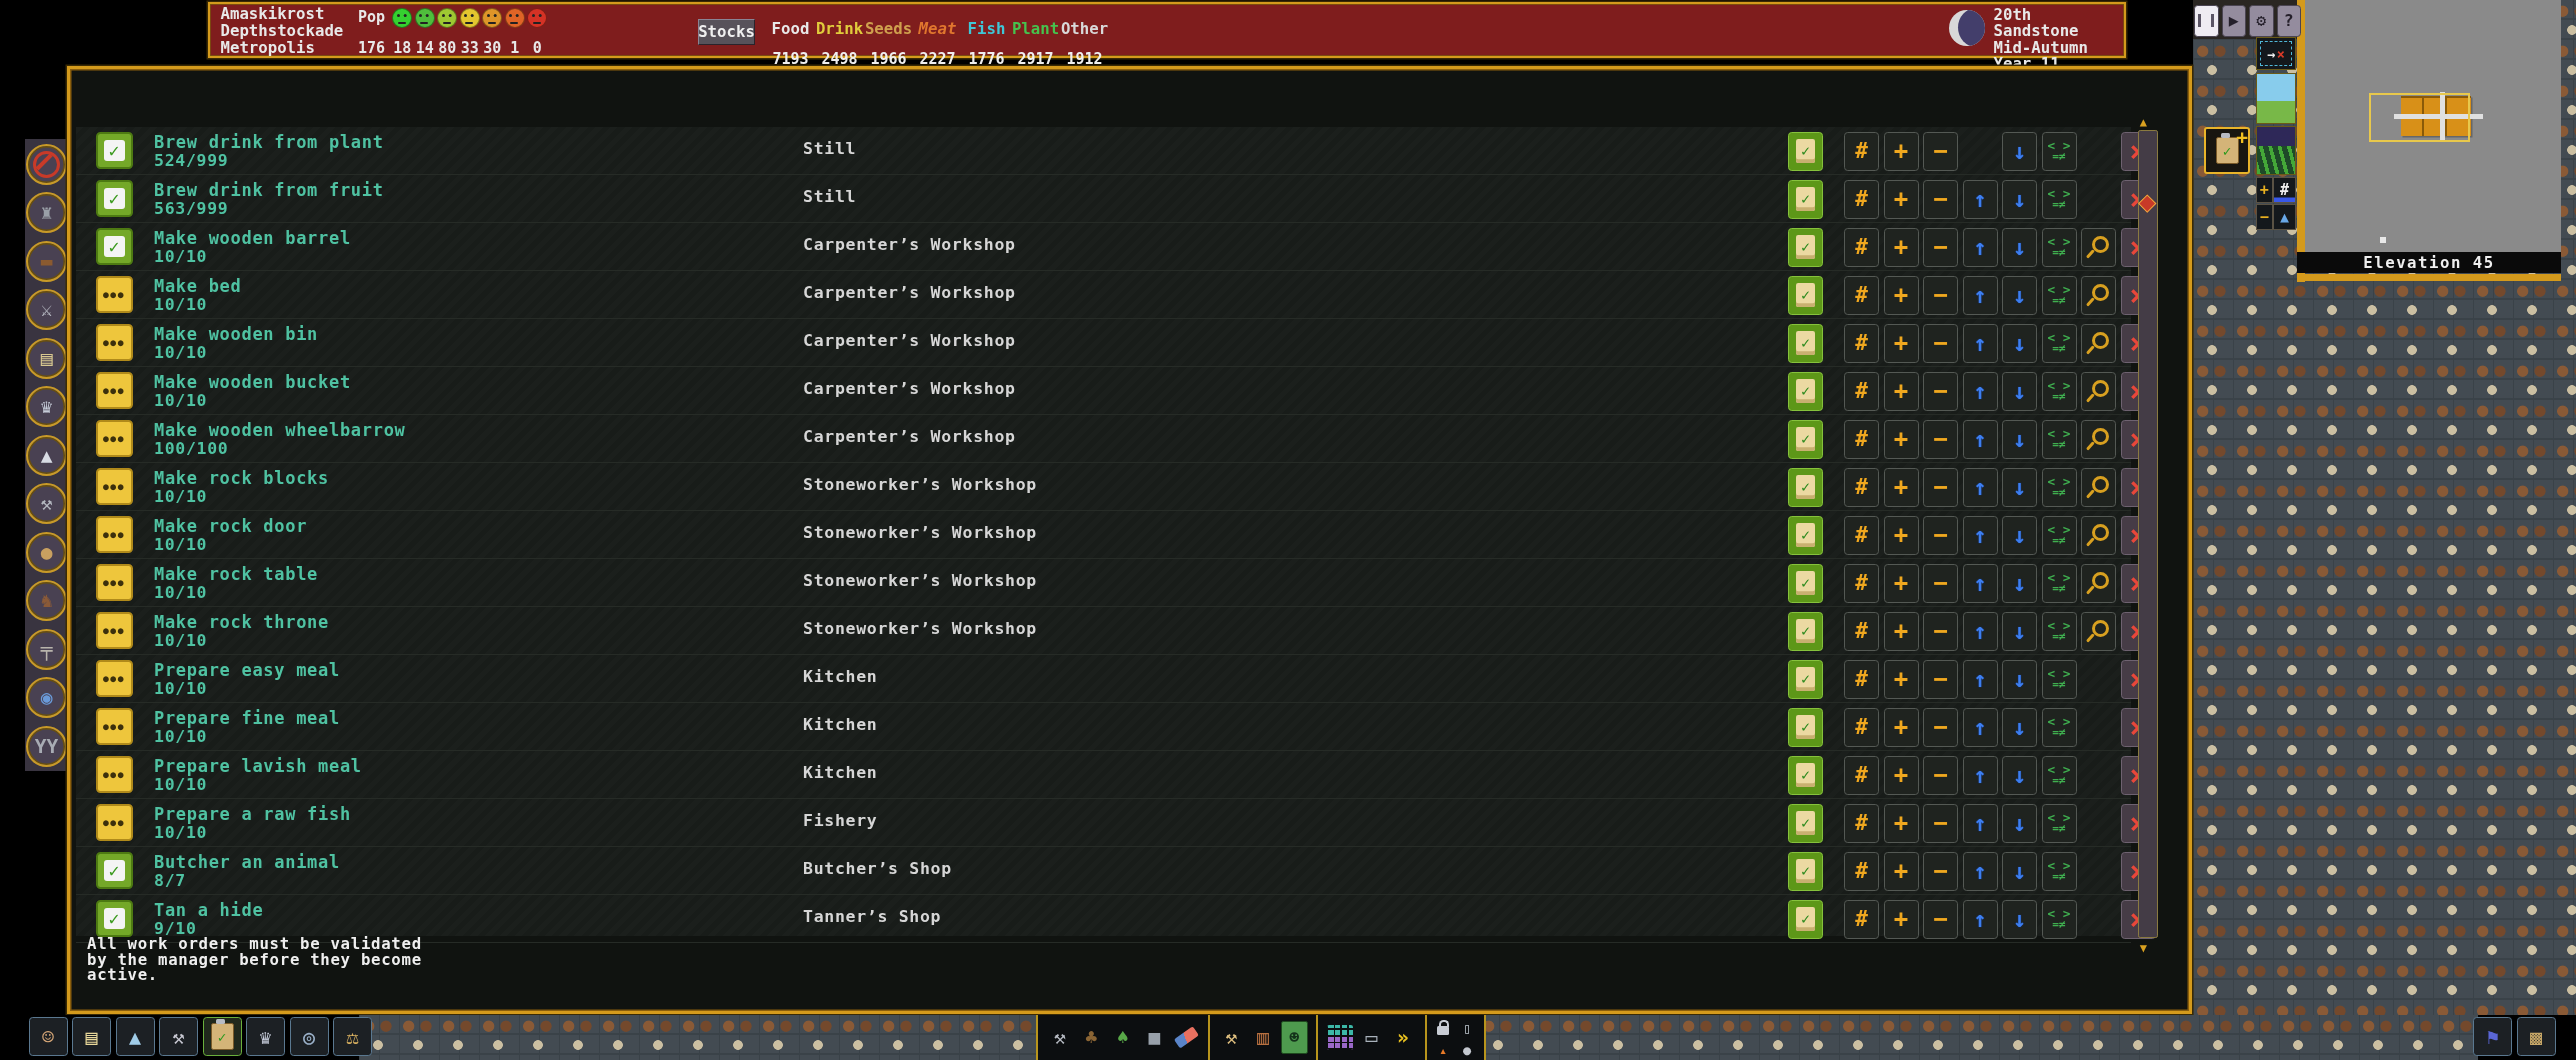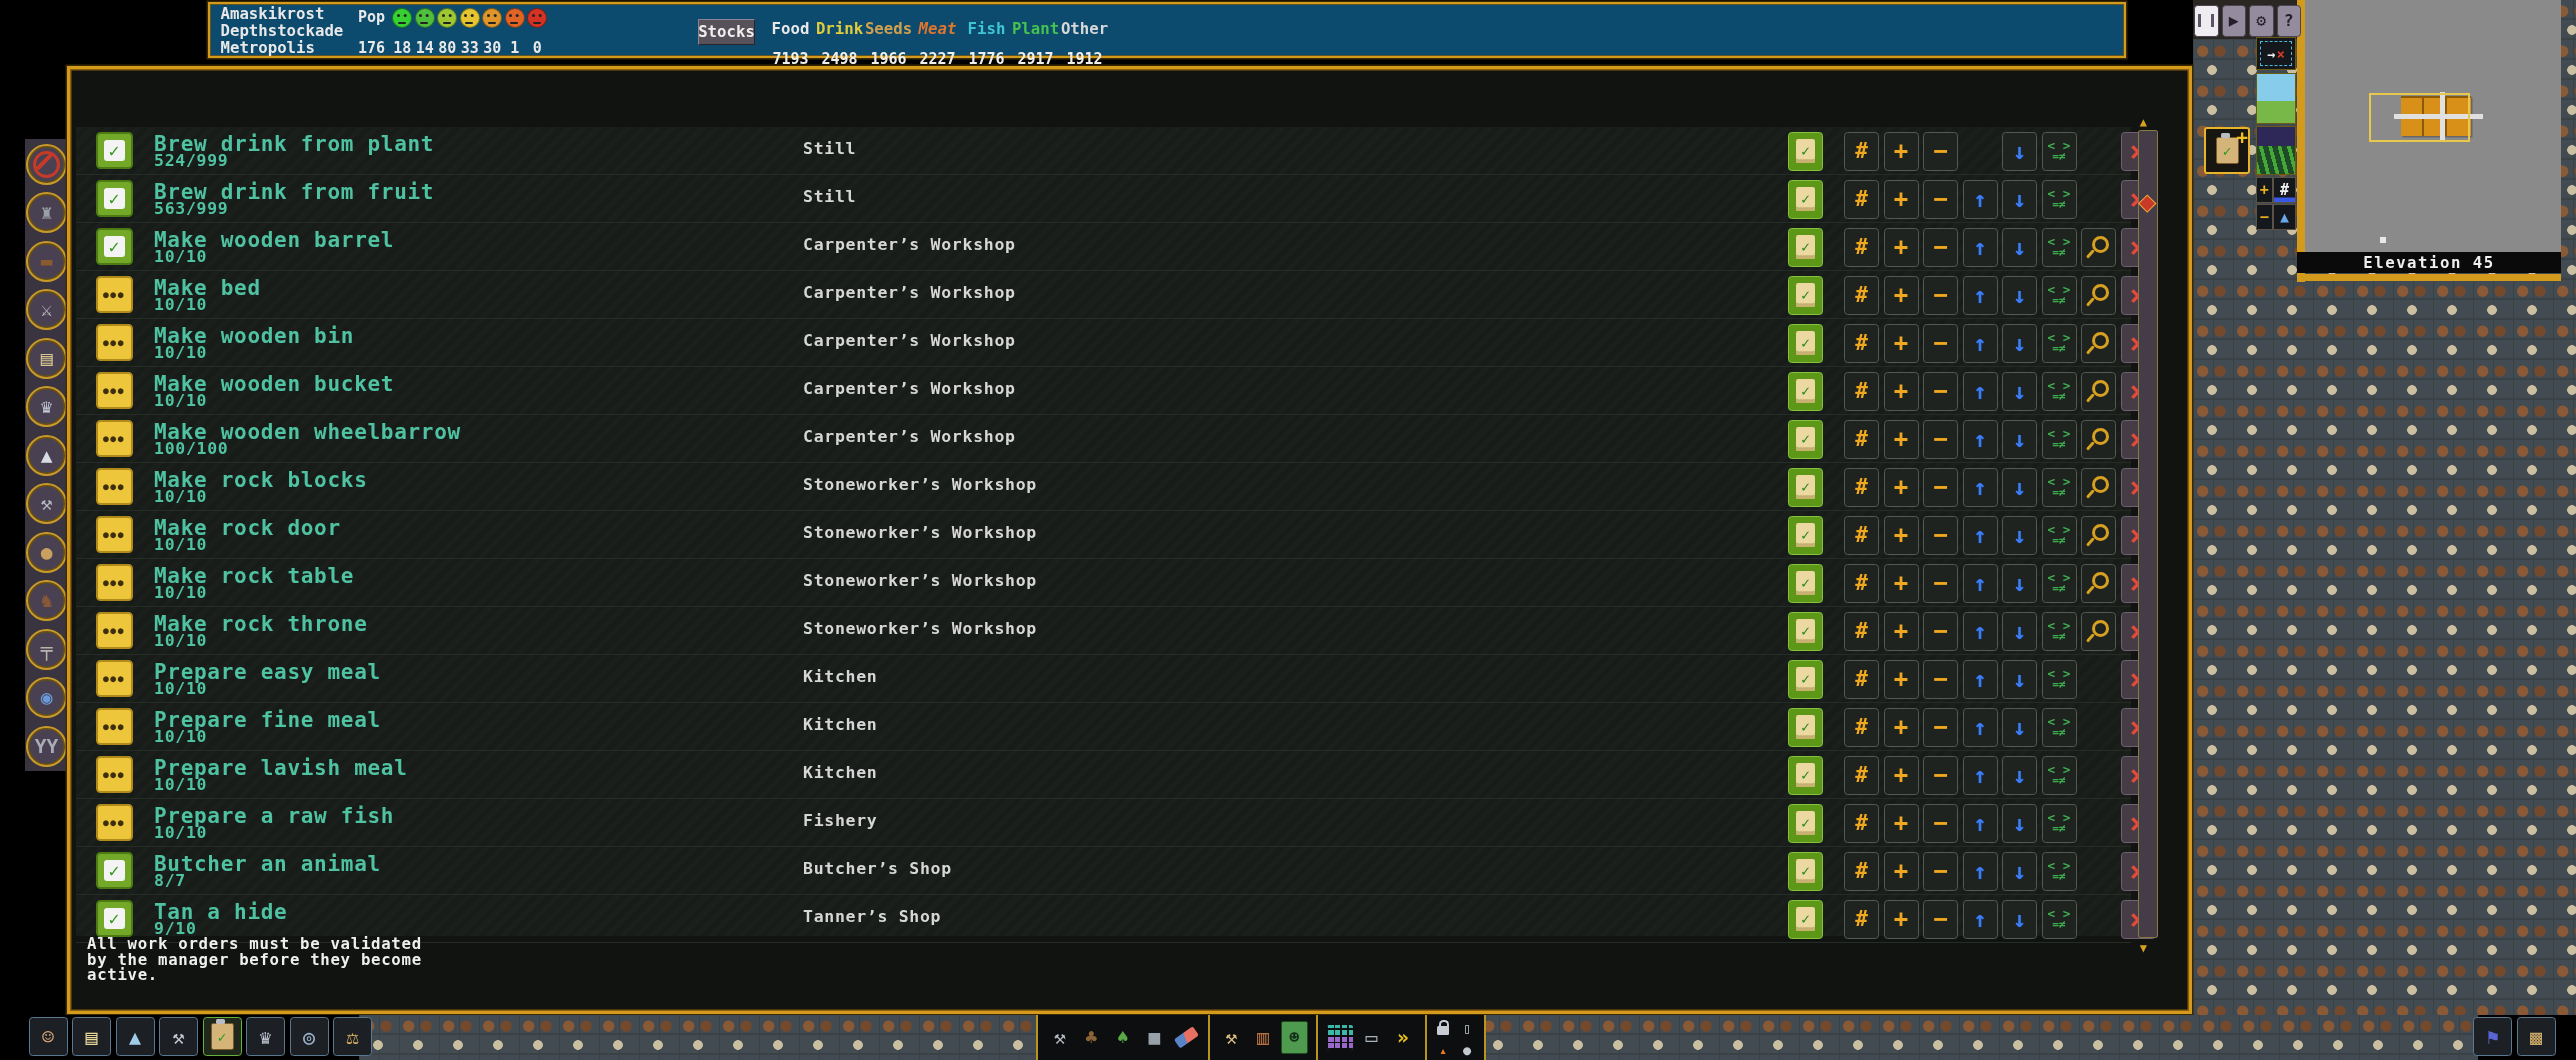--- a/index.html
+++ b/index.html
@@ -11,21 +11,21 @@
   .gamemap{background-color:#434b52;
     background-image:
       radial-gradient(circle at 9.7px 11.2px,#8a5a36 0 5.2px,rgba(0,0,0,0) 6px),
       radial-gradient(circle at 27px 11.2px,#74492c 0 5.2px,rgba(0,0,0,0) 6px),
       radial-gradient(circle at 19px 30px,#cbbfa2 0 4.5px,rgba(0,0,0,0) 5.2px),
       repeating-linear-gradient(0deg,#3a4248 0 1.5px,rgba(0,0,0,0) 1.5px 20px),
       repeating-linear-gradient(90deg,#3a4248 0 1.5px,rgba(0,0,0,0) 1.5px 20px);
     background-size:40px 40px,40px 40px,40px 40px,20px 20px,20px 20px;}
 
   
-  #topbar{left:208px;top:1.5px;width:1914px;height:52px;background:#0c4a6e;
+  #topbar{left:208px;top:1.5px;width:1914px;height:52px;background:#7f1d1d;
           border:2.2px solid #d49a1c;box-shadow:0 0 0 1.5px #3a2a04,inset 0 0 0 0.7px #7a5a0c;}
   .fortname{left:10.5px;top:1.5px;font-size:15.7px;line-height:17px;color:#e8e8e8;}
   .popcol{left:148px;top:4.5px;text-align:left;font-size:15px;}
   .popcol .v{margin-top:12.7px;}
   #moods{left:181px;top:4.5px;display:flex;}
   .mood{width:22.5px;display:flex;flex-direction:column;align-items:center;}
   .face{width:18px;height:18px;border-radius:50%;position:relative;border:0.7px solid rgba(0,0,0,.4);}
   .face::before{content:"";position:absolute;left:3.7px;top:5.2px;width:3px;height:3px;border-radius:50%;
                 background:#222;box-shadow:6.7px 0 0 #222;}
   .face::after{content:"";position:absolute;left:4.5px;bottom:3px;width:8.2px;height:2.2px;border-radius:1.5px;background:#222;}
@@ -73,21 +73,21 @@
   #list{left:6px;top:58px;width:2055px;height:809px;
         background-image:repeating-linear-gradient(135deg,#1b1f1c 0 5.2px,#181c19 5.2px 10.5px);}
   .row{position:relative;height:47px;border-bottom:0.7px solid #262b26;}
   .status{position:absolute;left:19.5px;top:5.2px;width:33px;height:33px;border-radius:4.5px;
           display:flex;align-items:center;justify-content:center;}
   .status.ok{background:#74a828;border:2.2px solid #4d7a12;}
   .status.wait{background:#eec63c;border:2.2px solid #b08a1a;}
   .status .chk{width:21px;height:21px;background:#f4f4f4;border-radius:3px;color:#3a9a1e;
                font-size:18px;display:flex;align-items:center;justify-content:center;}
   .status .dots{color:#3c300c;font-size:9.7px;letter-spacing:1.5px;}
-  .otitle{position:absolute;left:78px;top:4.5px;font-size:21px;color:#4fc2a2;letter-spacing:0.7px;white-space:nowrap;}
+  .otitle{position:absolute;left:78px;top:4.5px;font-size:17px;color:#4fc2a2;letter-spacing:0.7px;white-space:nowrap;}
   .ocount{position:absolute;left:78px;top:24px;font-size:16.5px;color:#4fc2a2;letter-spacing:0.7px;}
   .oshop{position:absolute;left:711px;top:12px;font-size:16.5px;color:#d6d6d6;letter-spacing:0.7px;white-space:nowrap;margin-left:16px;}
   .acts{position:absolute;left:1712px;top:4.5px;display:flex;gap:4.5px;align-items:center;}
   .abtn{width:33px;height:37px;background:#1f231f;border:1.5px solid #545954;border-radius:3.7px;
         display:flex;align-items:center;justify-content:center;font-size:21px;flex-direction:column;}
   .abtn.validate{background:#5d9718;border-color:#86c23c;}
   .parch{width:19.5px;height:24px;background:#ecd9a2;border-radius:2.2px;color:#2c8a1e;font-size:15px;
          display:flex;align-items:center;justify-content:center;box-shadow:inset 0 -3.7px 0 #c8b070;}
   .abtn.amt{margin-left:16.5px;color:#f0a81f;}
   .abtn.plus,.abtn.minus{color:#f0a81f;font-size:24px;}
@@ -264,20 +264,28 @@
   </div>
         <div class="res">
     <div class="rlabel" style="color: rgb(70, 194, 78);">Plant</div>
     <div class="rvalue">2917</div>
   </div>
         <div class="res">
     <div class="rlabel" style="color: rgb(216, 216, 216);">Other</div>
     <div class="rvalue">1912</div>
   </div>
       </div>
+    <div id="datebox" class="abs">
+      <div class="moon"></div>
+      <div class="datetext">
+        <div>20th Sandstone</div>
+        <div>Mid-Autumn</div>
+        <div>Year 11</div>
+      </div>
+    </div>
   </div>
 
   <div id="winbtns" class="abs">
     <div class="winbtn paused">
         <span class="glyph-pause"></span>
       </div>
     <div class="winbtn">▶</div>
     <div class="winbtn">⚙</div>
     <div class="winbtn">?</div>
   </div>

